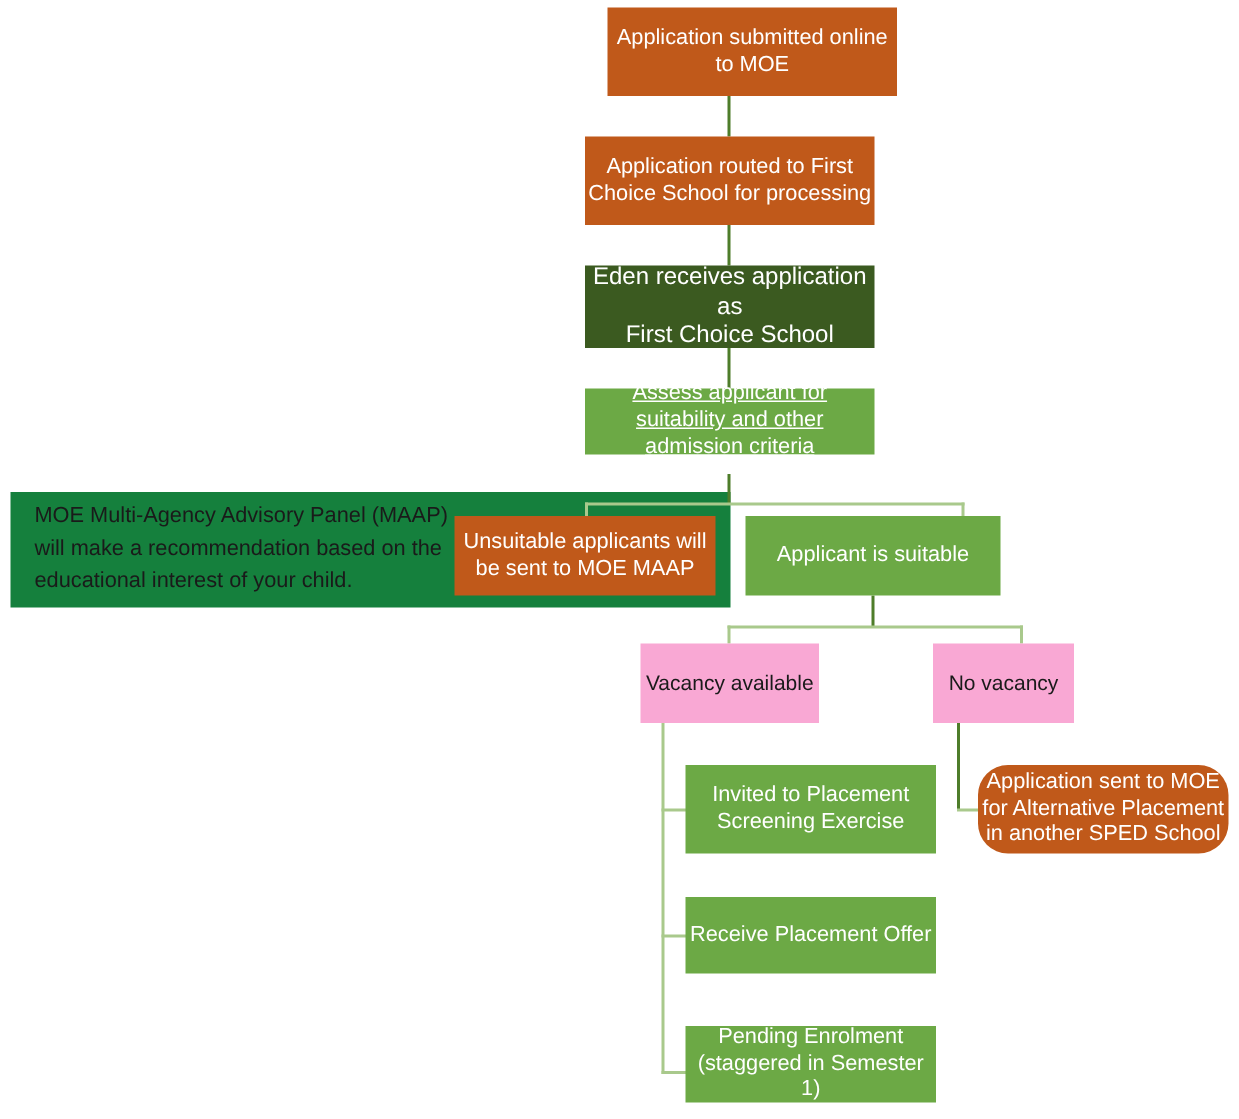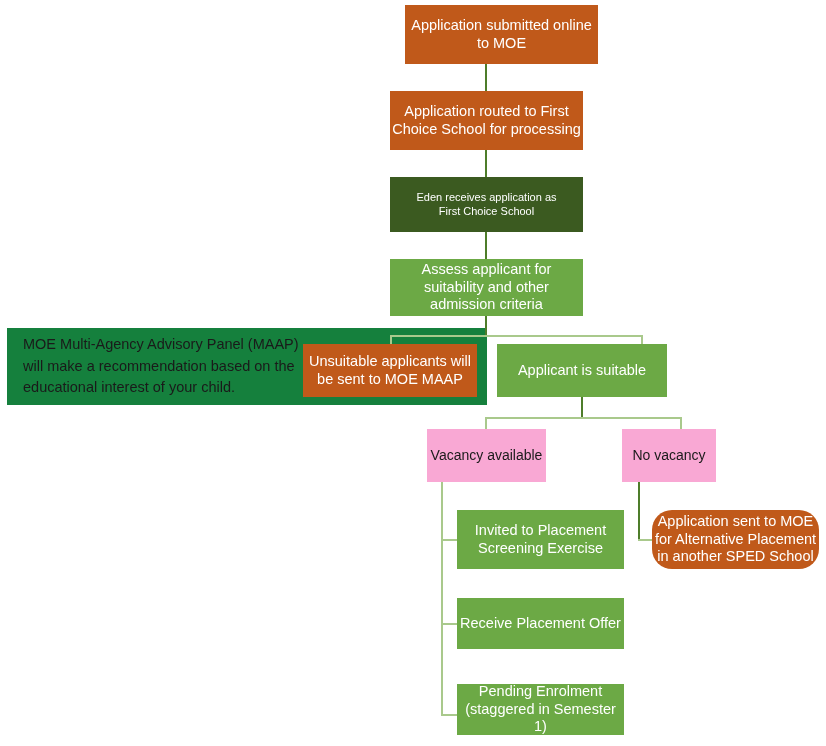--- a/index.html
+++ b/index.html
@@ -29,21 +29,21 @@
     z-index: 3;
   }
   .node-orange {
     background: #c0591a;
     color: #ffffff;
     font-size: 14.5px;
   }
   .node-darkgreen {
     background: #3b5a20;
     color: #ffffff;
-    font-size: 11px;
+    font-size: 16px;
   }
   .node-green {
     background: #6ca945;
     color: #ffffff;
     font-size: 14.5px;
   }
   .node-lightgreen {
     background: #f9a8d4;
     color: #1a1a1a;
     font-size: 14px;
@@ -110,21 +110,21 @@
 
   <div class="node node-orange" style="left:405px; top:5px; width:193px; height:59px;">Application submitted online
 to MOE</div>
 
   <div class="node node-orange" style="left:390px; top:91px; width:193px; height:59px;">Application routed to First
 Choice School for processing</div>
 
   <div class="node node-darkgreen" style="left:390px; top:177px; width:193px; height:55px;">Eden receives application as
 First Choice School</div>
 
-  <div class="node node-green" style="left:390px; top:259px; width:193px; height:57px;">Assess applicant for
+  <div class="node node-green" style="left:390px; top:259px; width:193px; height:44px;text-decoration:underline;">Assess applicant for
 suitability and other
 admission criteria</div>
 
   <div class="node node-orange" style="left:303px; top:344px; width:174px; height:53px;">Unsuitable applicants will
 be sent to MOE MAAP</div>
 
   <div class="node node-green" style="left:497px; top:344px; width:170px; height:53px;">Applicant is suitable</div>
 
   <div class="node node-lightgreen" style="left:427px; top:429px; width:119px; height:53px;">Vacancy available</div>
 

